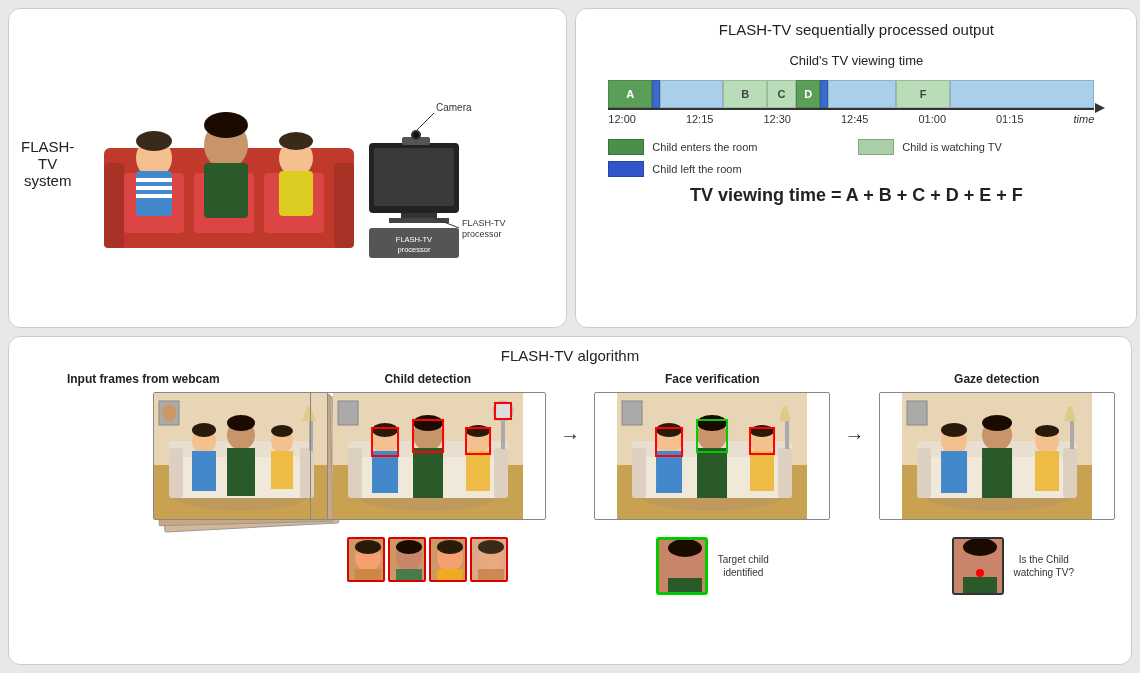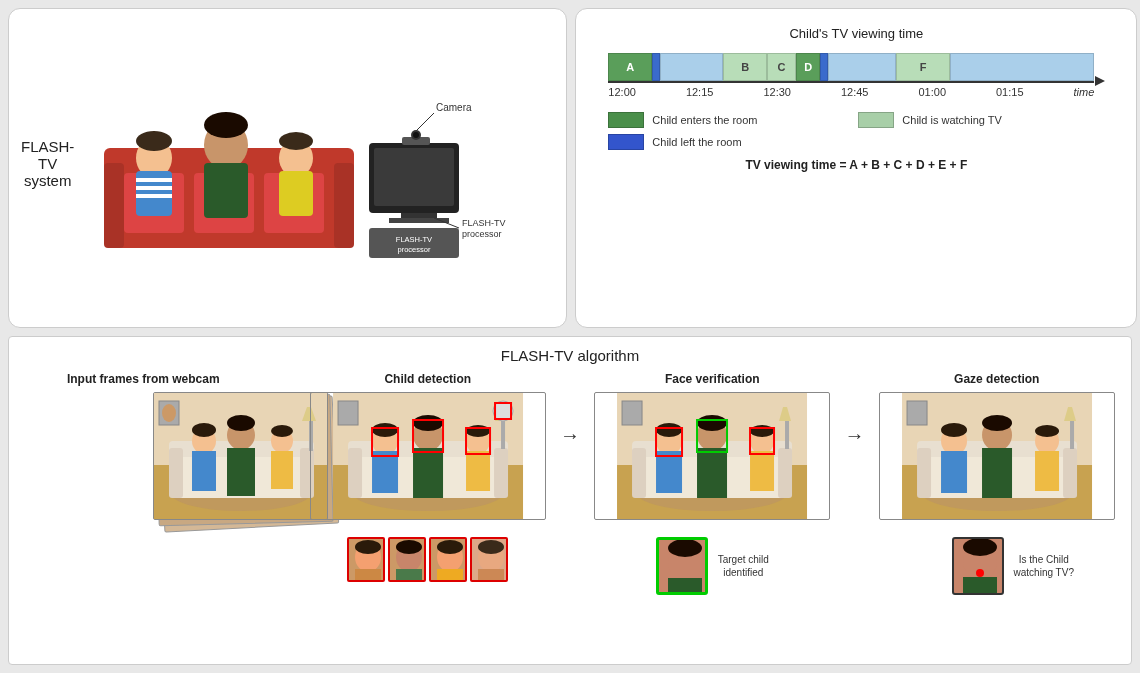--- a/index.html
+++ b/index.html
@@ -21,21 +21,21 @@
     }
     .top-row {
       display: flex;
       gap: 8px;
       height: 320px;
     }
     .bottom-row {
       display: flex;
       flex: 1;
       background: white;
-      border-radius: 4px;
+      border-radius: 12px;
       border: 1px solid #ccc;
       padding: 10px;
       flex-direction: column;
     }
     .panel {
       background: white;
       border-radius: 12px;
       border: 1px solid #ccc;
       padding: 12px;
       flex: 1;
@@ -96,21 +96,21 @@
       color: #333;
     }
     .legend-box {
       width: 36px;
       height: 16px;
       flex-shrink: 0;
       border: 1px solid rgba(0,0,0,0.2);
     }
     .formula {
       text-align: center;
-      font-size: 12px;
+      font-size: 18px;
       font-weight: bold;
       margin-top: 8px;
       color: #222;
     }
     
     .algo-title {
       text-align: center;
       font-size: 15px;
       font-weight: normal;
       margin-bottom: 8px;
@@ -228,20 +228,21 @@
           <text x="340" y="189" font-size="7.5" fill="white" text-anchor="middle">processor</text>
 
           <line x1="360" y1="155" x2="385" y2="165" stroke="#333" stroke-width="1"></line>
           <text x="388" y="163" font-size="9" fill="#333">FLASH-TV</text>
           <text x="388" y="174" font-size="9" fill="#333">processor</text>
         </svg>
       </div>
     </div>
 
     <div class="panel right-panel">
+      <div class="panel-title">FLASH-TV sequentially processed output</div>
       <div class="timeline-section">
         <div class="timeline-subtitle">Child's TV viewing time</div>
 
         <div style="position:relative; margin: 0 30px 0 20px;">
           <div style="display:flex; height:28px; width:100%; position:relative;">
 
             <div class="t-seg seg-green" style="width:9%;">A</div>
 
             <div class="t-seg seg-blue" style="width:1.5%;"></div>
 

